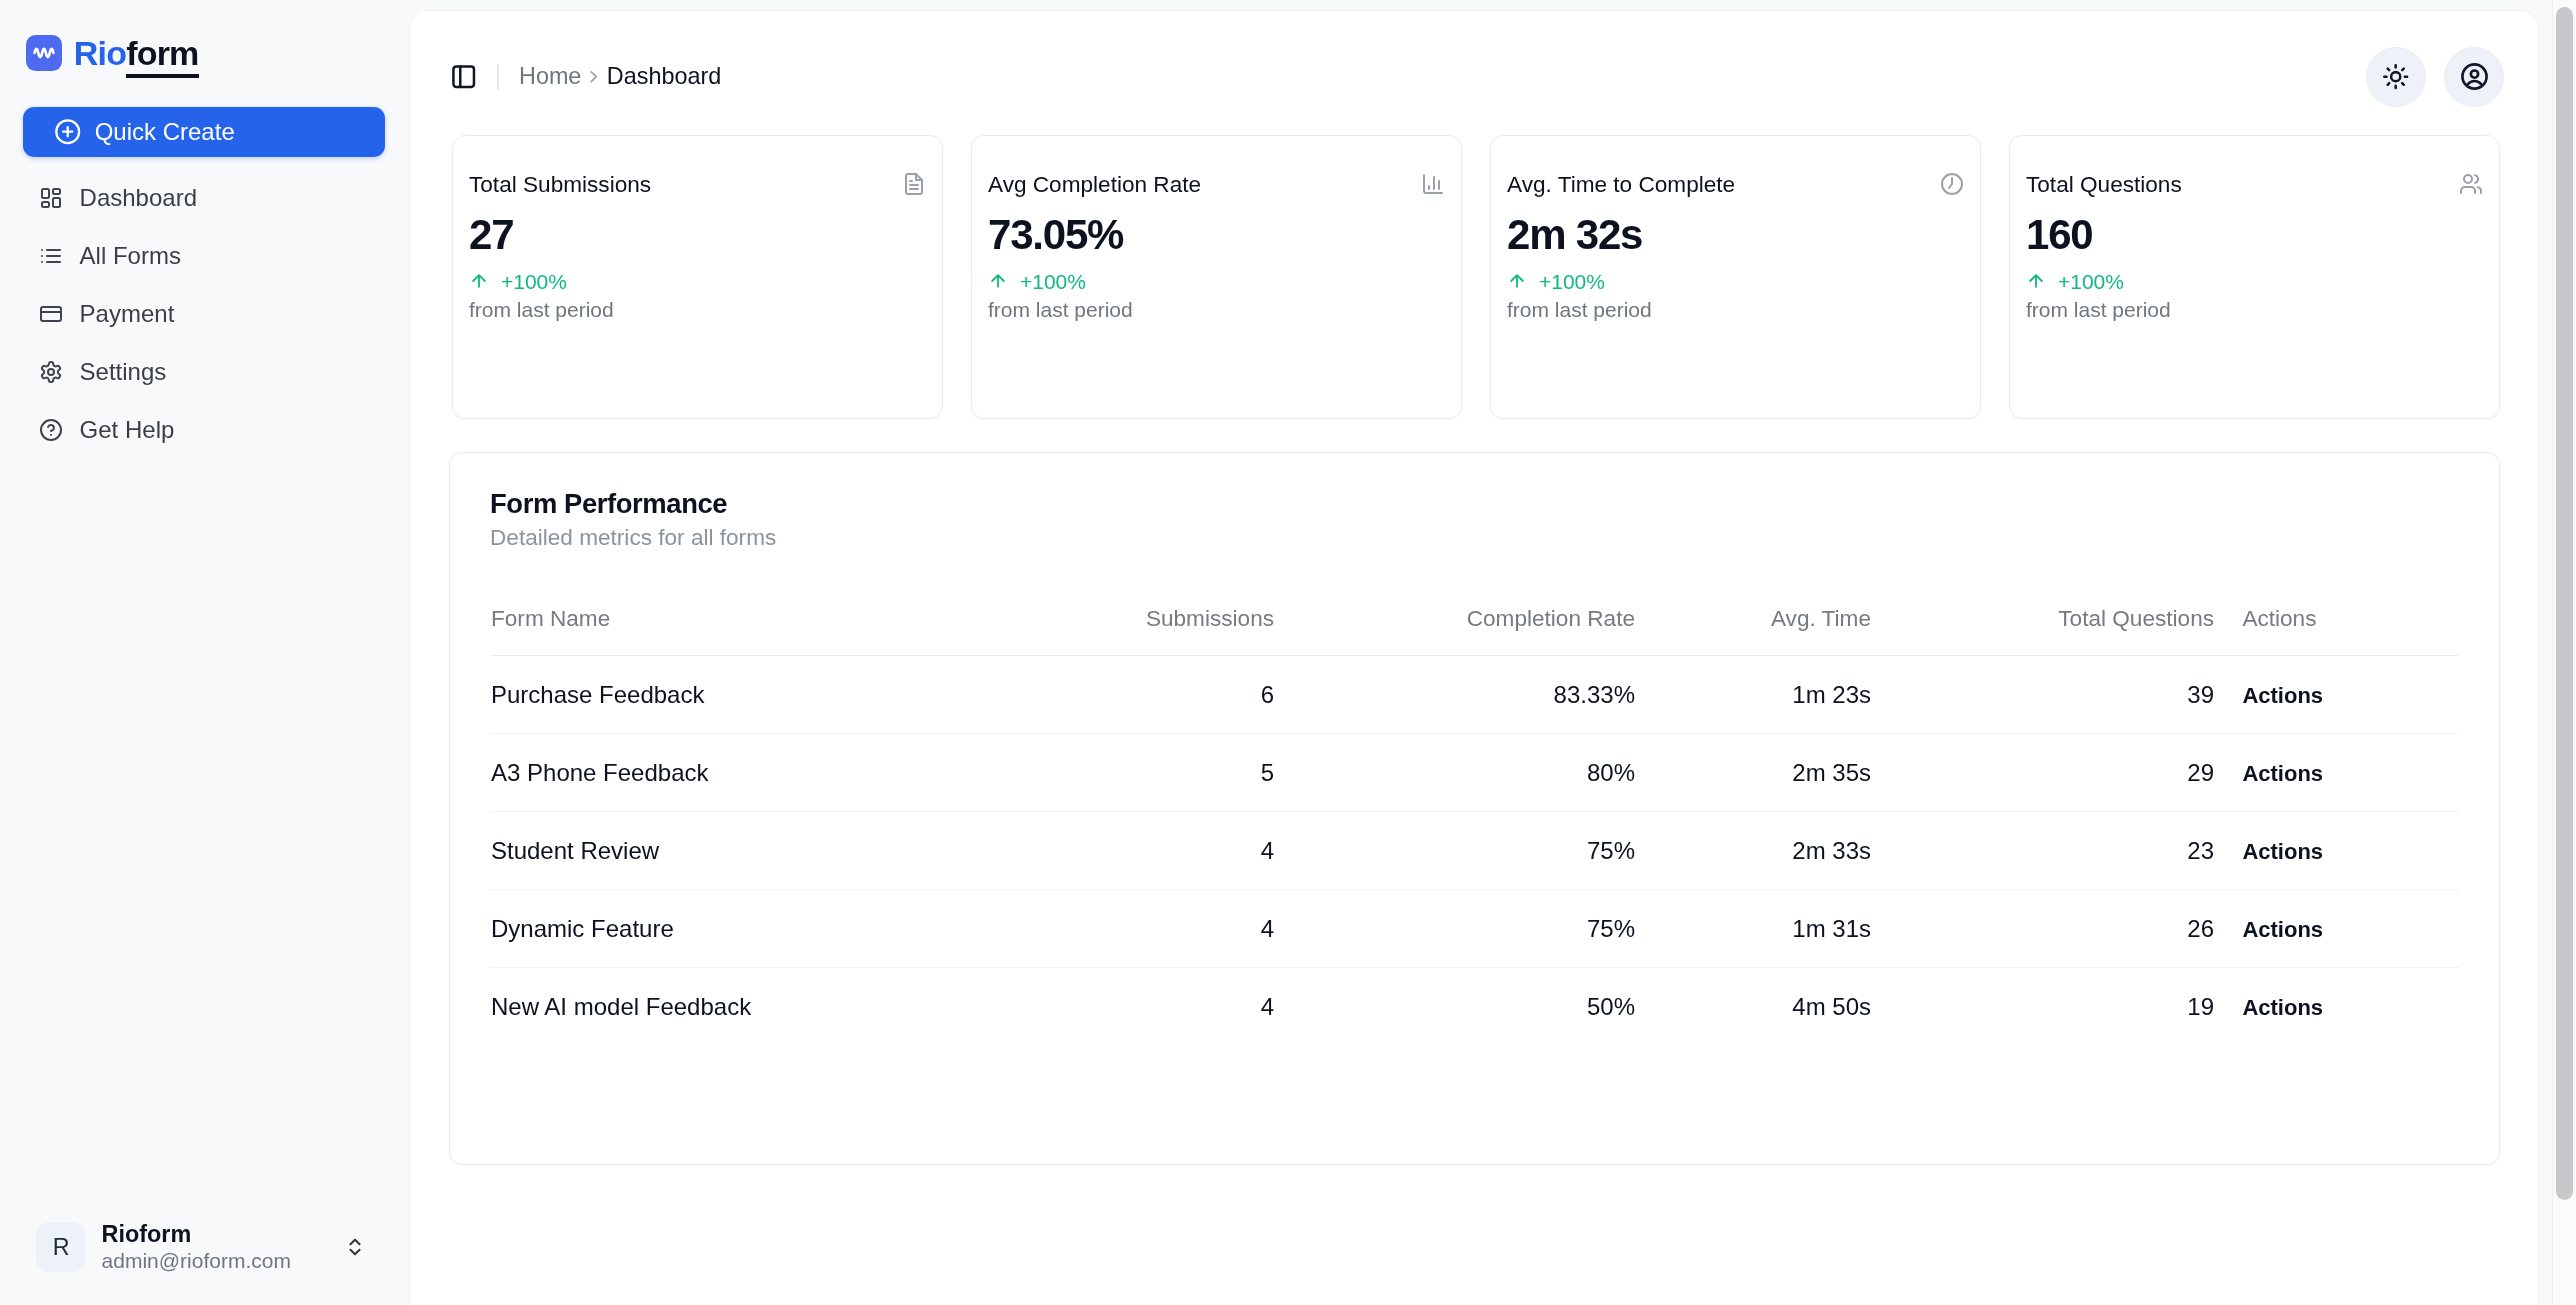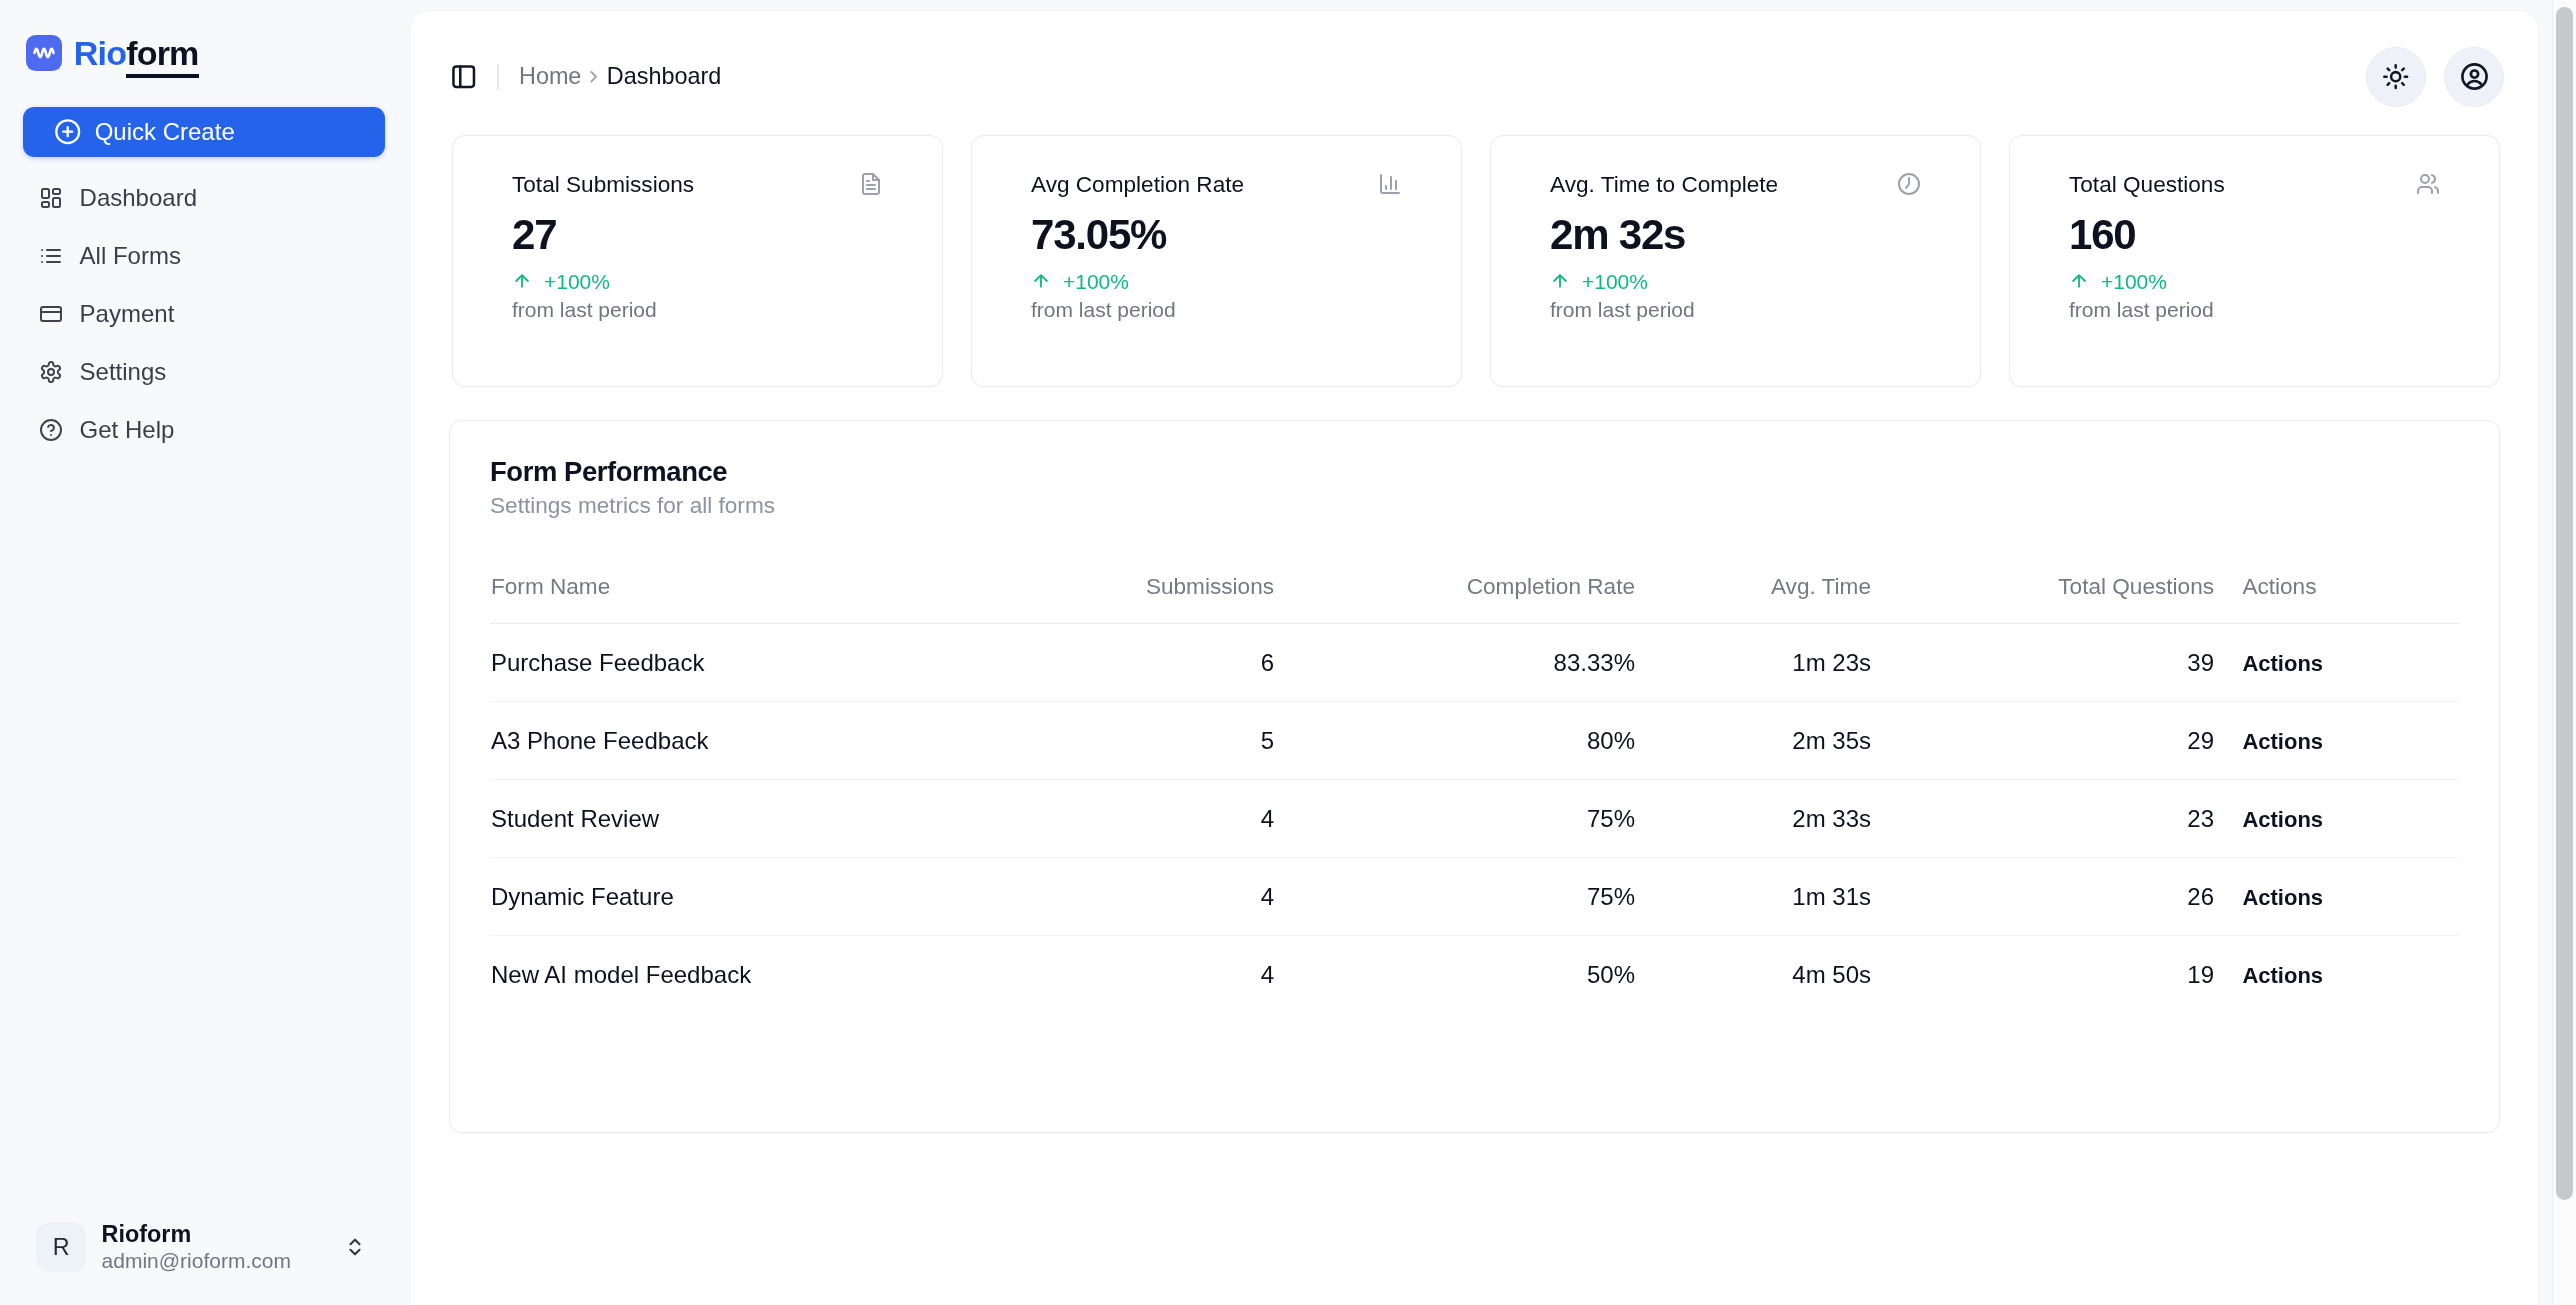--- a/index.html
+++ b/index.html
@@ -74,22 +74,22 @@
   .topbar-actions{margin-left:auto;display:flex;gap:18px;}
   .icon-btn{
     width:60px;height:60px;border-radius:50%;background:var(--icon-button-bg);
     border:0.8px solid #e8edf4;display:flex;align-items:center;justify-content:center;
     cursor:pointer;color:#101726;
   }
 
   
   .stats-row{display:flex;gap:28px;padding:29px 38px 0 42px;}
   .stat-card{
-    flex:1 1 0;height:252px;background:#fff;border:1.6px solid var(--card-border);
-    border-radius:13px;padding:36px 59px;box-shadow:0 0.8px 2.4px rgba(16,24,40,.03);
+    flex:1 1 0;height:284px;background:#fff;border:1.6px solid var(--card-border);
+    border-radius:13px;padding:36px 16px;box-shadow:0 0.8px 2.4px rgba(16,24,40,.03);
   }
   .stat-head{display:flex;align-items:flex-start;justify-content:space-between;}
   .stat-title{font-size:22.6px;font-weight:500;color:var(--text-dark);}
   .stat-icon{color:var(--text-light);}
   .stat-value{margin-top:16px;font-size:42px;font-weight:700;letter-spacing:-1.2px;line-height:1;}
   .stat-delta{margin-top:14.5px;display:flex;align-items:center;gap:12px;
     color:var(--positive);font-size:21px;font-weight:500;line-height:1;}
   .stat-caption{margin-top:7.3px;font-size:21px;color:var(--text-gray);line-height:1;}
 
   
@@ -345,21 +345,21 @@
             </svg>
         </span>
         <span>+100%</span>
       </div>
       <div class="stat-caption">from last period</div>
     </div>
   </section>
 
   <section class="perf-card">
     <h2 class="perf-title" style="margin:0;">Form Performance</h2>
-    <div class="perf-subtitle">Settings metrics for all forms</div>
+    <div class="perf-subtitle">Detailed metrics for all forms</div>
 
     <table class="perf">
       <colgroup>
         <col style="width:565px">
           <col style="width:220px">
           <col style="width:361px">
         <col style="width:236px">
           <col style="width:343px">
           <col>
       </colgroup>

